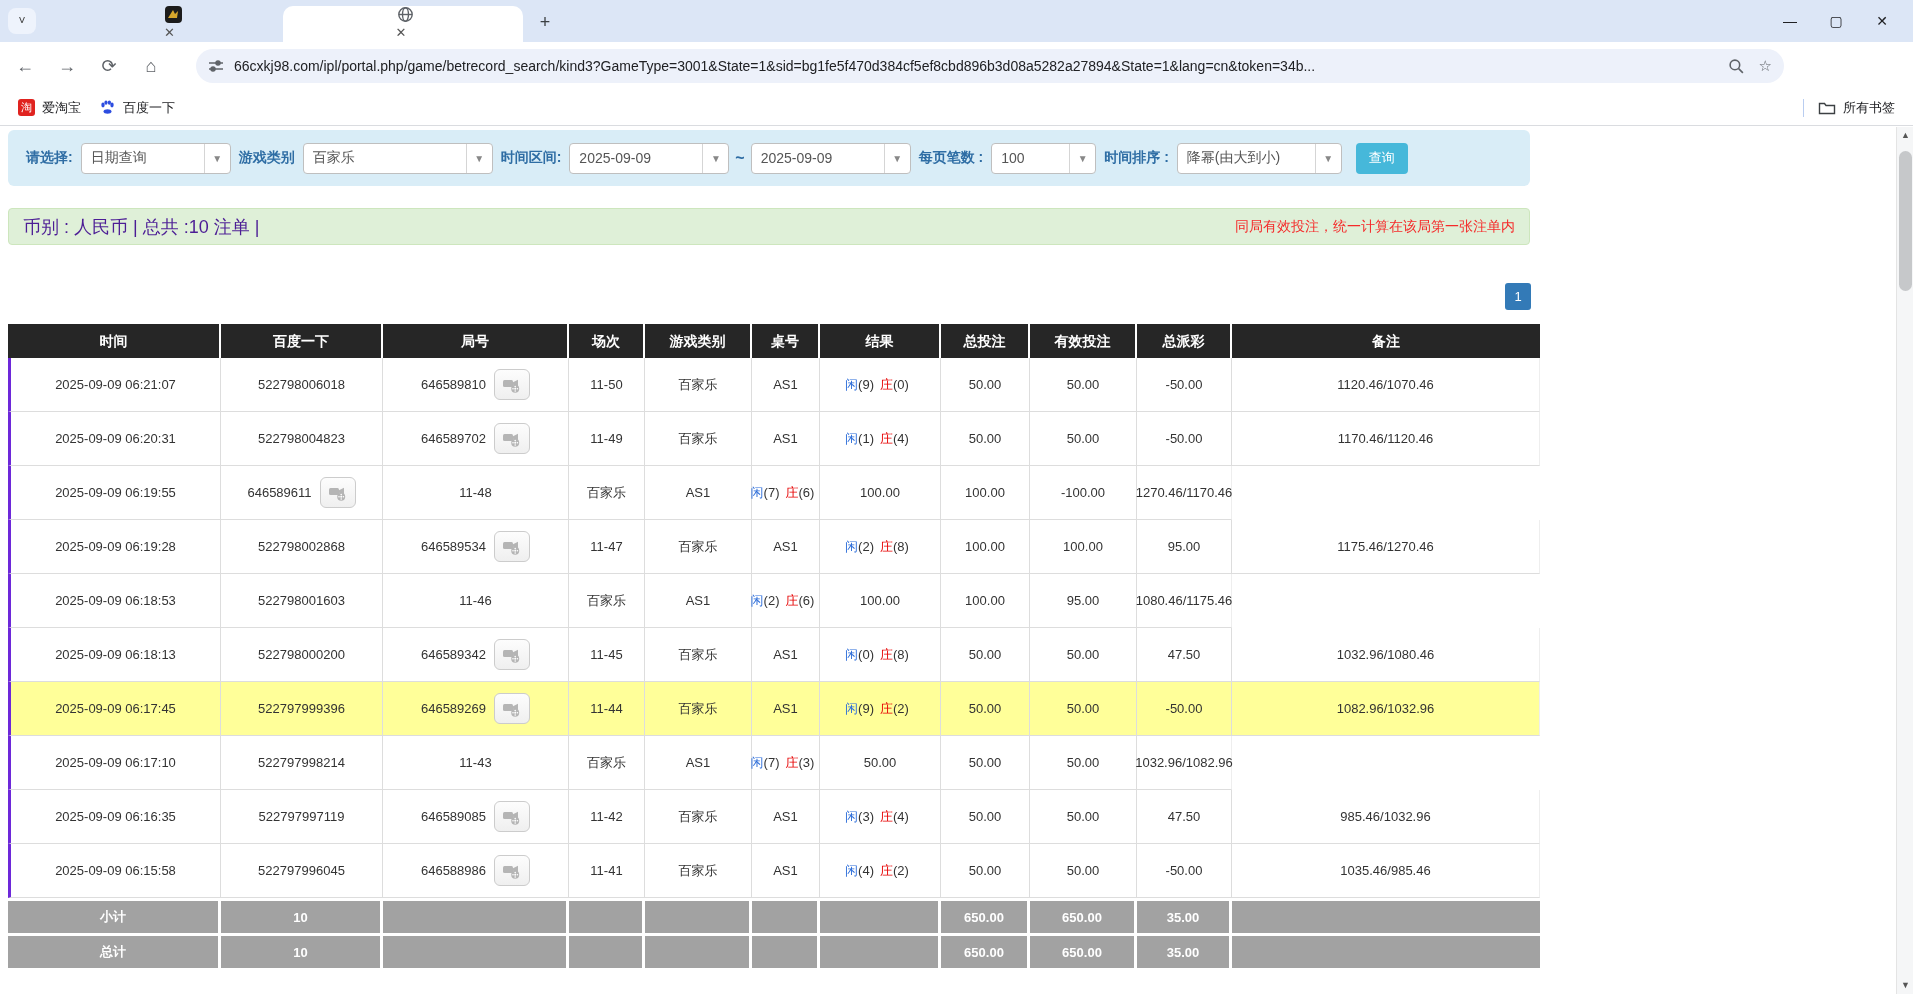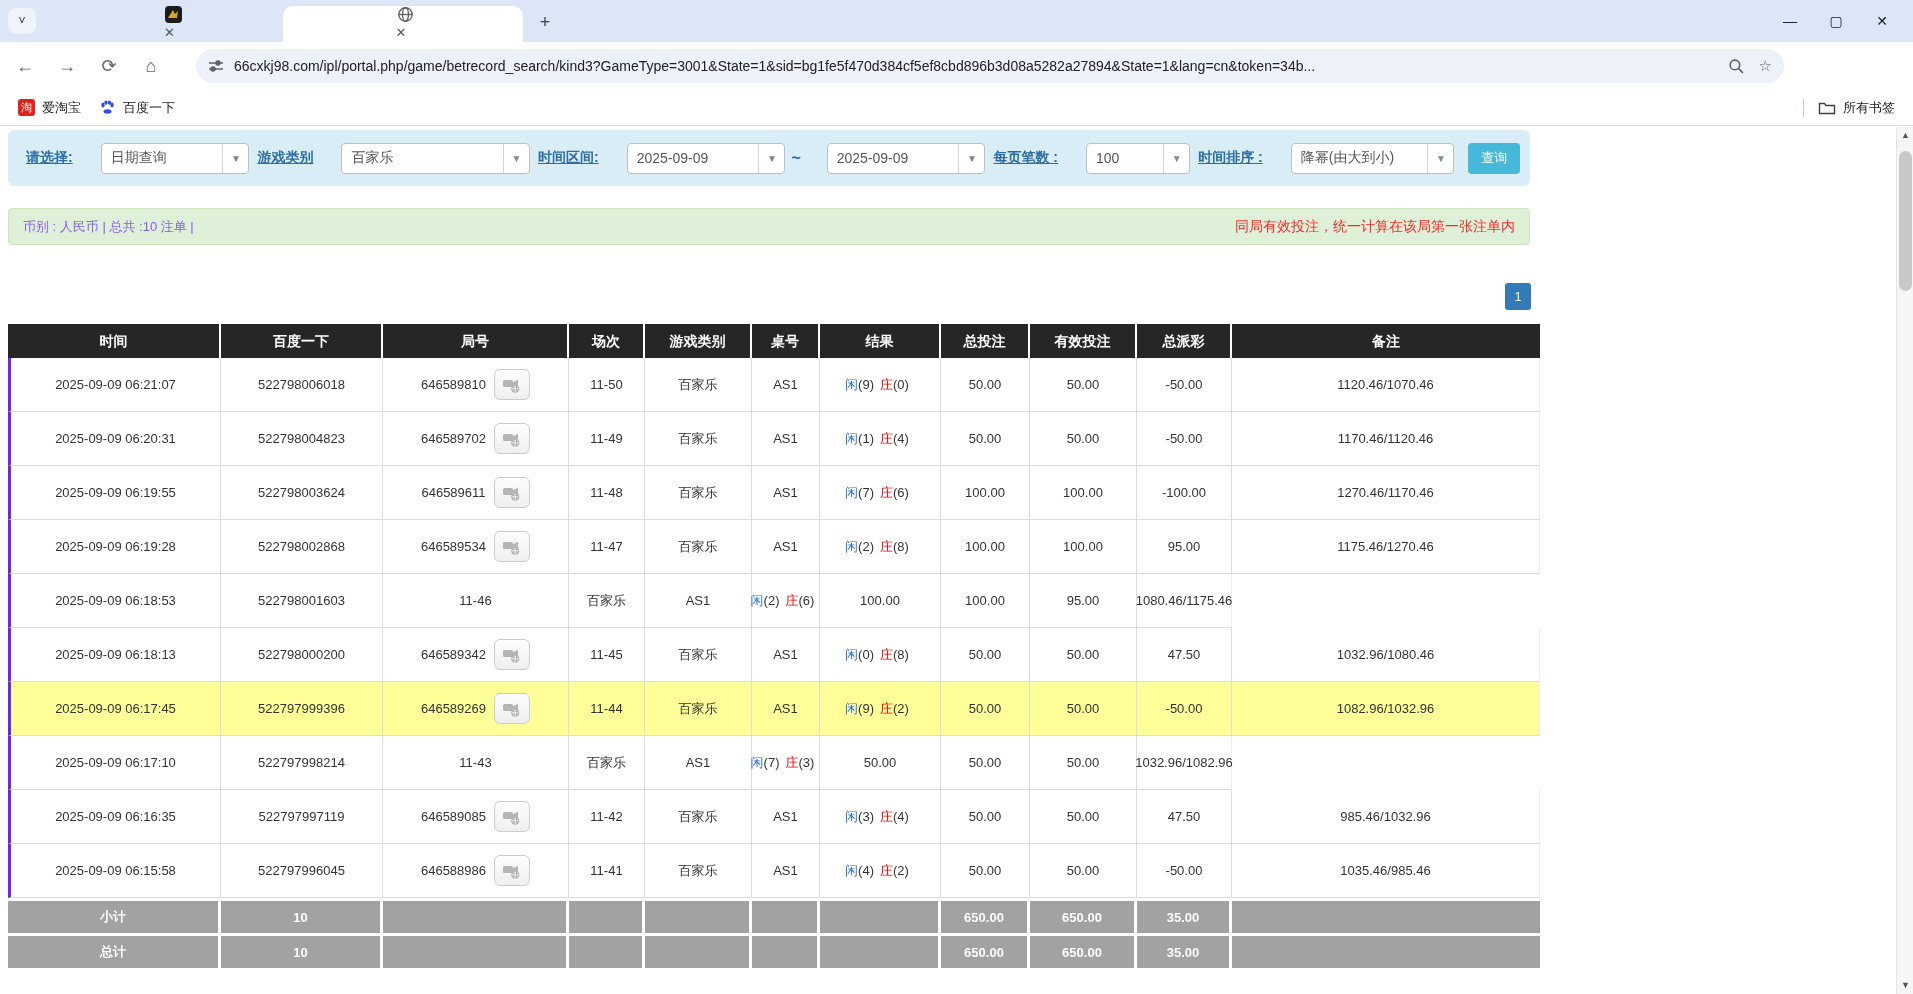--- a/index.html
+++ b/index.html
@@ -41,34 +41,34 @@
     font-size:11px; text-align:center; line-height:17px; }
   .bm-right { position:absolute; right:18px; display:flex; align-items:center; }
   .bm-sep { width:1px; height:18px; background:#b9cdf0; margin-right:14px; }
   .bm-right svg { margin-right:7px; }
 
   
   .page { position:absolute; left:0; top:127px; width:1896px; height:867px; background:#fff; }
 
   .filterbar { position:absolute; left:8px; top:3px; width:1522px; height:56px; background:#d9edf7;
     border-radius:6px; display:flex; align-items:center; padding:0 10px; }
-  .flabel { color:#2e6da4; font-weight:bold; font-size:14px; margin:8px 8px; white-space:nowrap;text-decoration:underline; }
+  .flabel { color:#2e6da4; font-weight:bold; font-size:14px; margin:8px 8px; white-space:nowrap; }
   .fselect { background:#fff; border:1px solid #bfbfbf; border-radius:4px; height:31px;
-    display:flex; align-items:center; font-size:14px; color:#555;margin-left:20px; }
+    display:flex; align-items:center; font-size:14px; color:#555; }
   .fsel-text { flex:1; padding:0 9px; white-space:nowrap; overflow:hidden; }
   .fsel-arrow { width:26px; text-align:center; color:#888; font-size:10px; border-left:1px solid #d5d5d5;
     line-height:29px; height:29px; }
   .w150{width:150px;} .w190{width:190px;} .w160{width:160px;} .w105{width:105px;} .w165{width:165px;}
   .tilde { color:#2e6da4; font-weight:bold; margin:0 6px; }
   .search-btn { margin-left:14px; width:52px; height:31px; background:#46b8da; color:#fff; border:none;
     border-radius:4px; font-size:13px; font-family:inherit; }
 
   .infobar { position:absolute; left:8px; top:81px; width:1522px; height:37px; background:#dff0d8;
     border:1px solid #cde6bd; border-radius:4px; display:flex; align-items:center; padding:0 14px; }
-  .info-left { font-size:13px; color:#8b5cf6; }
+  .info-left { font-size:18px; color:#4c1d95; }
   .info-right { margin-left:auto; font-size:14px; color:#f52a2a; }
 
   .pager { position:absolute; left:1505px; top:156px; width:26px; height:27px; background:#337ab7;
     border-radius:3px; color:#fff; font-size:13px; text-align:center; line-height:27px; }
 
   .tbl { position:absolute; left:8px; top:197px; width:1532px; }
   .trow { display:grid; grid-template-columns:213px 162px 186px 76px 107px 68px 121px 89px 107px 95px 308px; }
   .trow.head .td { background:#262626; color:#fff; font-weight:bold; font-size:14px; height:34px;
     line-height:34px; text-align:center; border-right:2px solid #fff; }
   .trow.head .td:last-child { border-right:none; }
@@ -307,21 +307,20 @@
             <span class="r-num b">(4)</span>
     </div>
     <div class="td c-totalbet blue">50.00</div>
     <div class="td c-validbet">50.00</div>
     <div class="td c-payout neg">-50.00</div>
     <div class="td c-note">1170.46/1120.46</div>
   </div>
 
   <div class="trow body">
     <div class="td c-time">2025-09-09 06:19:55</div>
-    <div class="td c-bet">522798003624</div>
     <div class="td c-round">
       <span class="round-num">646589611</span>
       <span class="video-btn">
         <svg width="20" height="18" viewBox="0 0 20 18" fill="#b5b5b5">
           <rect x="1" y="4" width="10" height="7" rx="1.5"></rect>
           <polygon points="11,6.2 16,3.8 16,11.2 11,8.8"></polygon>
           <circle cx="13.2" cy="12.8" r="4" fill="#b5b5b5"></circle>
           <circle cx="13.2" cy="12.8" r="1" fill="#fff"></circle>
           <circle cx="13.2" cy="10.6" r="0.8" fill="#fff"></circle>
           <circle cx="13.2" cy="15" r="0.8" fill="#fff"></circle>

